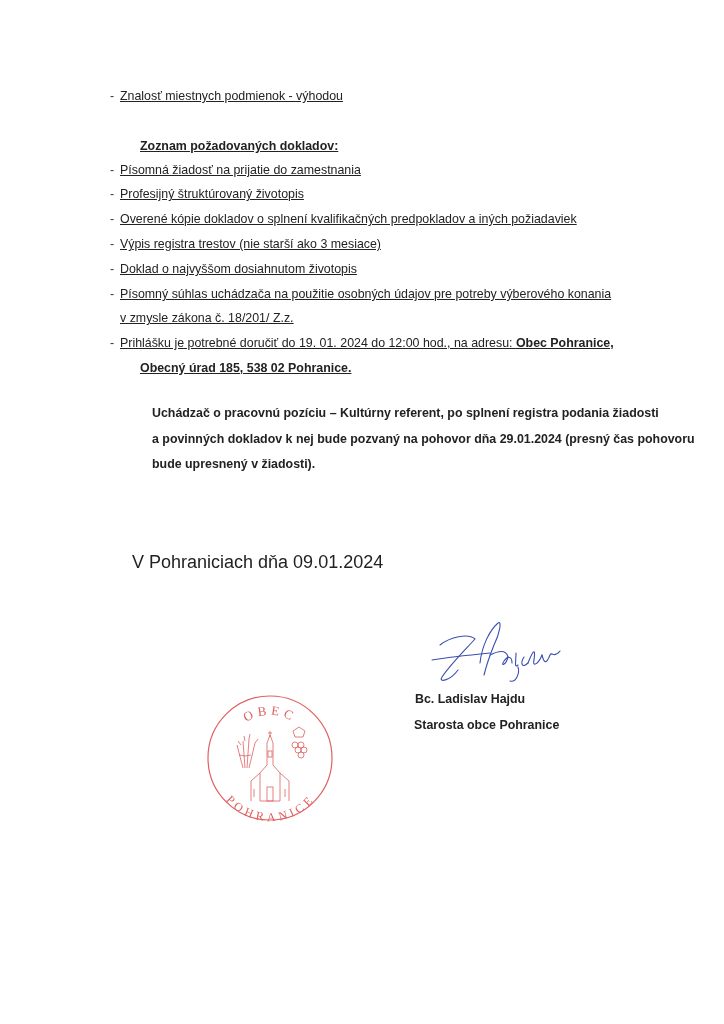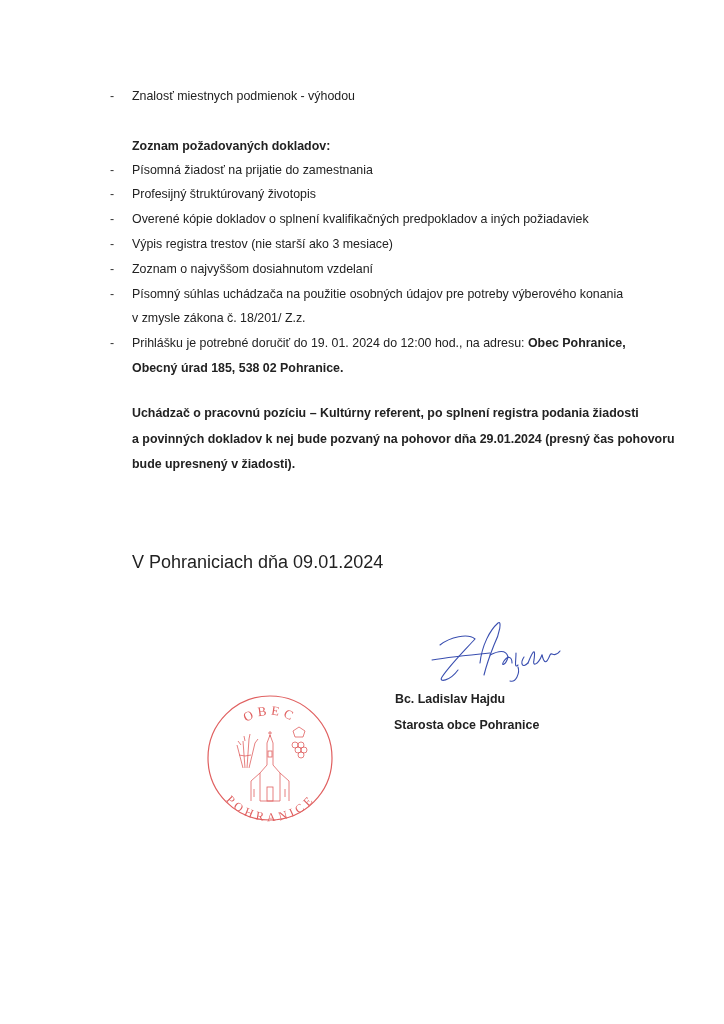--- a/index.html
+++ b/index.html
@@ -4,22 +4,22 @@
   <style>
     html, body { margin: 0; padding: 0; background: #ffffff; }
     body {
       width: 724px; height: 1024px; position: relative; overflow: hidden;
       font-family: "Liberation Sans", sans-serif; color: #222;
     }
     .line {
       position: absolute; font-size: 12.4px; line-height: 16px; white-space: nowrap;
     }
     .dash { position: absolute; left: 110px; font-size: 12.4px; line-height: 16px; color: #333; }
-    .txt { left: 132px; }
-    .bold { font-weight: bold; }
+    .txt { left: 120px; text-decoration: underline; }
+    .bold { font-weight: bold; margin-left: 20px; }
     .para { left: 132px; }
     .sig-block { position: absolute; left: 395px; }
     .stamp { position: absolute; left: 205px; top: 693px; width: 130px; height: 130px; }
     .signature { position: absolute; left: 420px; top: 615px; width: 150px; height: 70px; }
   </style>
 </head>
 <body>
 
 <span class="dash" style="top:88px">-</span>
 <div class="line txt" style="top:88px">Znalosť miestnych podmienok  - výhodou</div>
@@ -32,21 +32,21 @@
 <span class="dash" style="top:186px">-</span>
 <div class="line txt" style="top:186px">Profesijný štruktúrovaný životopis</div>
 
 <span class="dash" style="top:211px">-</span>
 <div class="line txt" style="top:211px">Overené  kópie dokladov  o splnení kvalifikačných predpokladov  a iných požiadaviek</div>
 
 <span class="dash" style="top:236px">-</span>
 <div class="line txt" style="top:236px">Výpis registra trestov (nie  starší ako 3 mesiace)</div>
 
 <span class="dash" style="top:261px">-</span>
-<div class="line txt" style="top:261px">Zoznam o najvyššom dosiahnutom vzdelaní</div>
+<div class="line txt" style="top:261px">Doklad o najvyššom dosiahnutom životopis</div>
 
 <span class="dash" style="top:286px">-</span>
 <div class="line txt" style="top:286px">Písomný súhlas uchádzača  na použitie osobných údajov pre potreby výberového konania</div>
 
 <div class="line txt" style="top:310px">v zmysle zákona č. 18/201/ Z.z.</div>
 
 <span class="dash" style="top:335px">-</span>
 <div class="line txt" style="top:335px"><span>Prihlášku je potrebné doručiť do 19. 01. 2024 do 12:00 hod.,  na adresu: </span><b>Obec Pohranice,</b></div>
 <div class="line txt bold" style="top:360px">Obecný úrad 185, 538 02 Pohranice.</div>
 

